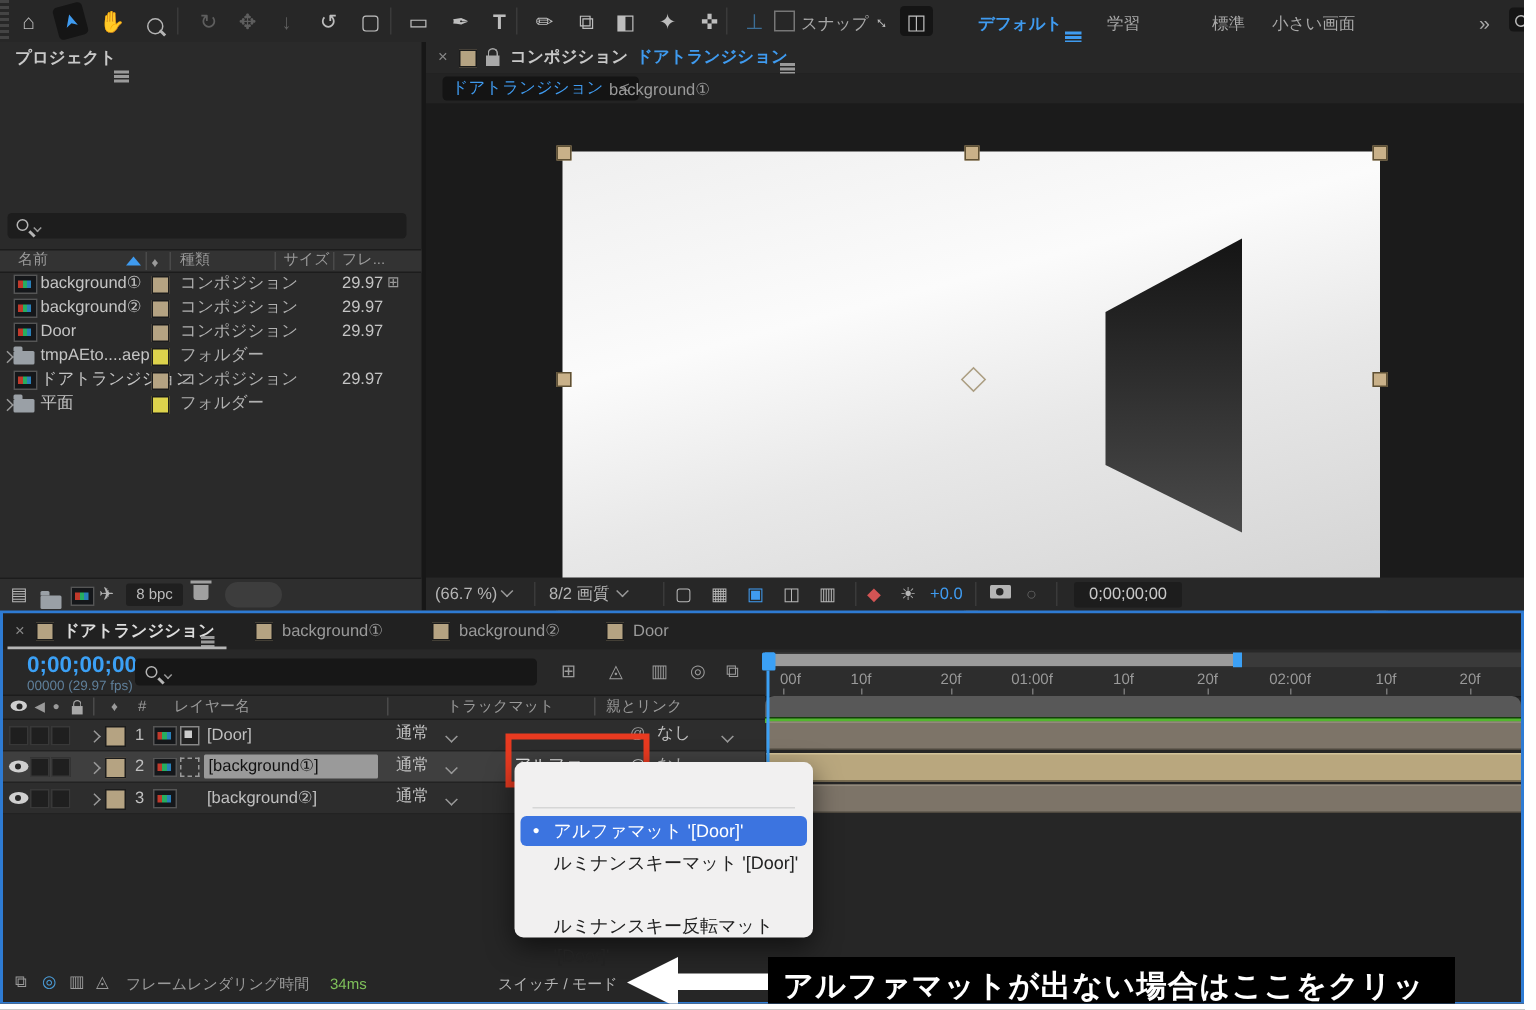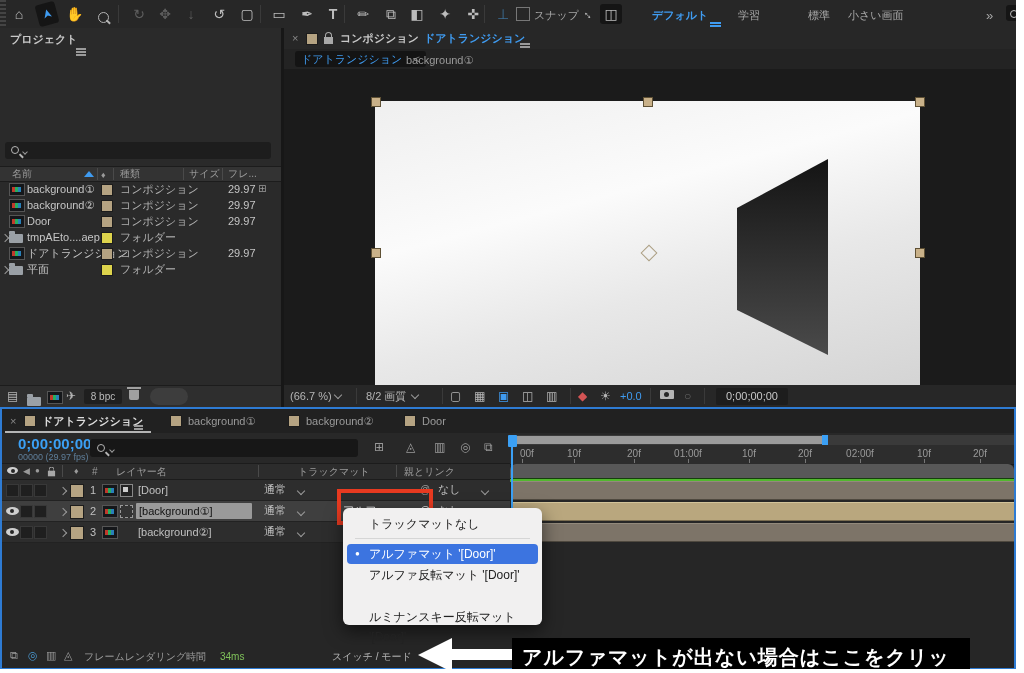--- a/index.html
+++ b/index.html
@@ -393,24 +393,23 @@
 
     <div class="bar" style="top:72px;background:#7d7468;border-top:1px solid #938a7c;border-bottom:1px solid #4f493f"></div>
     <div class="bar" style="top:93px;background:#b9a77e;border-top:1px solid #d3c49a;border-bottom:1px solid #7a6d50"></div>
     <div class="bar" style="top:114px;background:#7d7468;border-top:1px solid #938a7c;border-bottom:1px solid #4f493f"></div>
 
     <div class="abs" style="left:506px;top:26px;width:9px;height:12px;background:#3ba0f5;border-radius:1px"></div>
     <div class="abs" style="left:509px;top:38px;width:2px;height:95px;background:#3ba0f5"></div>
 
     <div class="redbox"></div>
     <div class="menu">
-      <div class="mitem" style="top:6px">トラックマットなし</div>
       <div class="abs" style="left:12px;top:30px;width:175px;height:1px;background:#d6d6d6"></div>
       <div class="mitem sel" style="top:36px">アルファマット '[Door]'</div>
-      <div class="mitem" style="top:57px">アルファ反転マット '[Door]'</div>
+      <div class="mitem" style="top:57px">ルミナンスキーマット '[Door]'</div>
       <div class="mitem" style="top:99px">ルミナンスキー反転マット '[Door]'</div>
     </div>
 
     <div class="statrip">
       <span class="t" style="left:8px;top:2px;font-size:11px;color:#9a9a9a">⧉</span>
       <span class="t" style="left:26px;top:2px;font-size:11px;color:#4a9ad4">◎</span>
       <span class="t" style="left:44px;top:2px;font-size:11px;color:#9a9a9a">▥</span>
       <span class="t" style="left:62px;top:2px;font-size:11px;color:#9a9a9a">◬</span>
       <span class="t" style="left:82px;top:4px">フレームレンダリング時間</span>
       <span class="t" style="left:218px;top:4px;color:#7fc15a">34ms</span>

